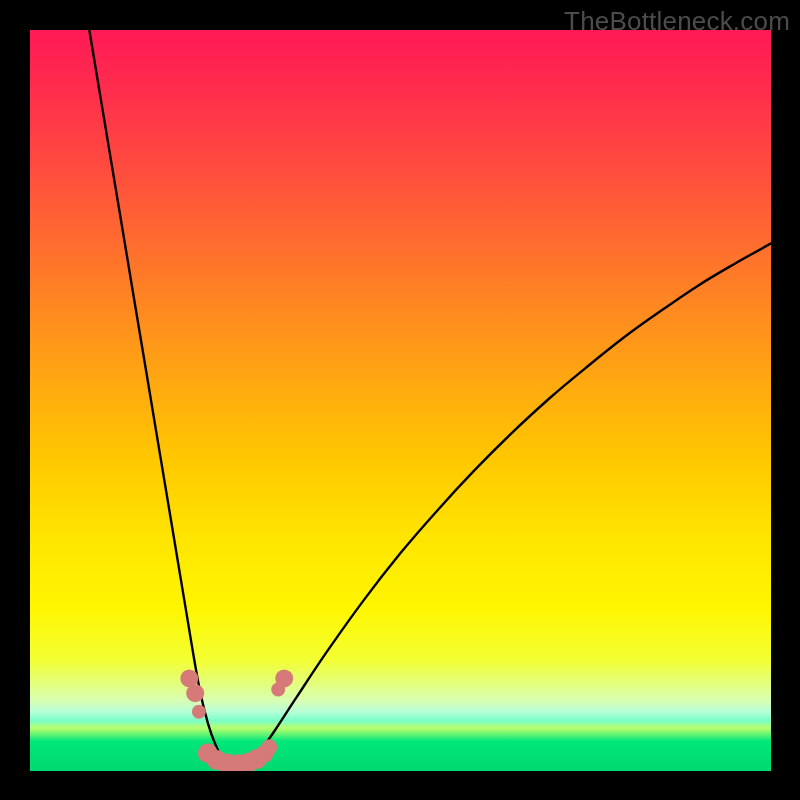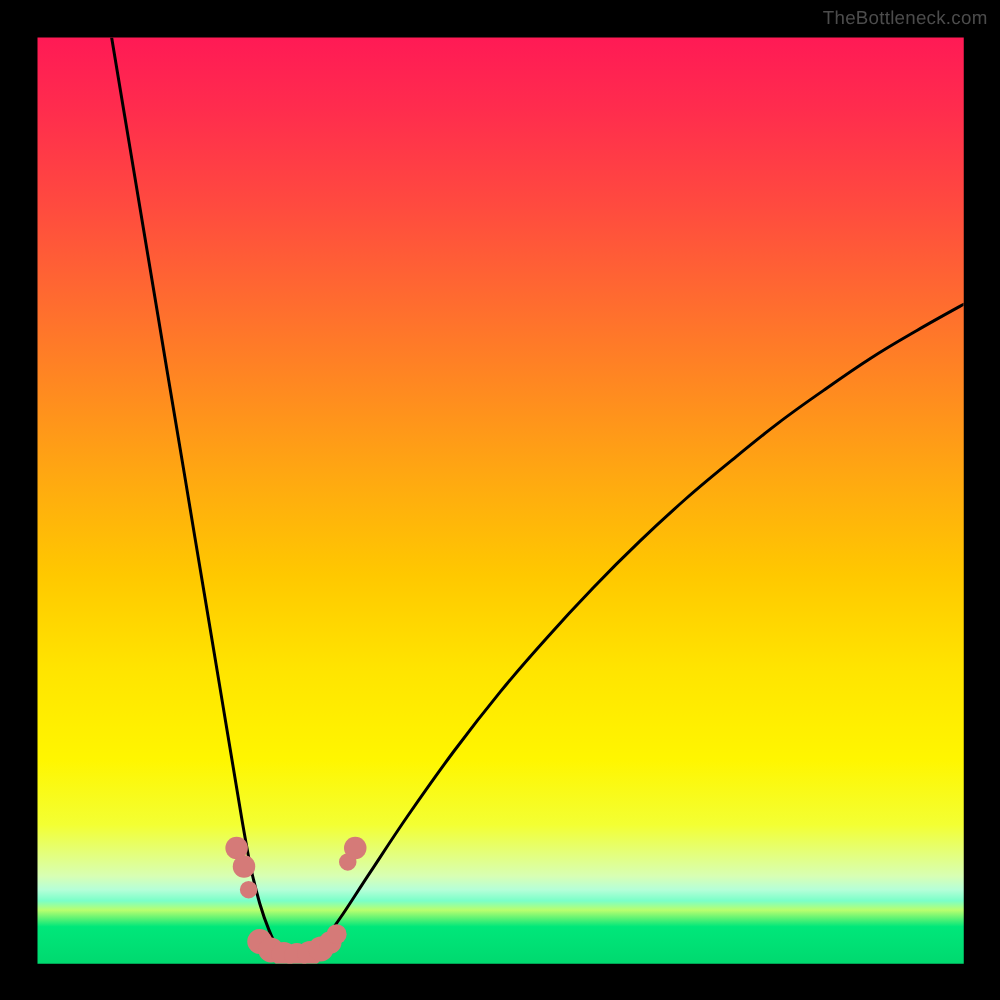--- a/index.html
+++ b/index.html
@@ -35,21 +35,21 @@
       #baff6f 94.2%,
       #00e77a 96%,
       #00d96f 100%
     );
   }
   .watermark {
     position: absolute;
     top: 6px;
     right: 10px;
     color: #4c4c4c;
-    font-size: 15px;
+    font-size: 26px;
     font-weight: 400;
     letter-spacing: 0.2px;
     user-select: none;
   }
   svg.curve {
     position: absolute;
     left: 0;
     top: 0;
     width: 741px;
     height: 741px;

